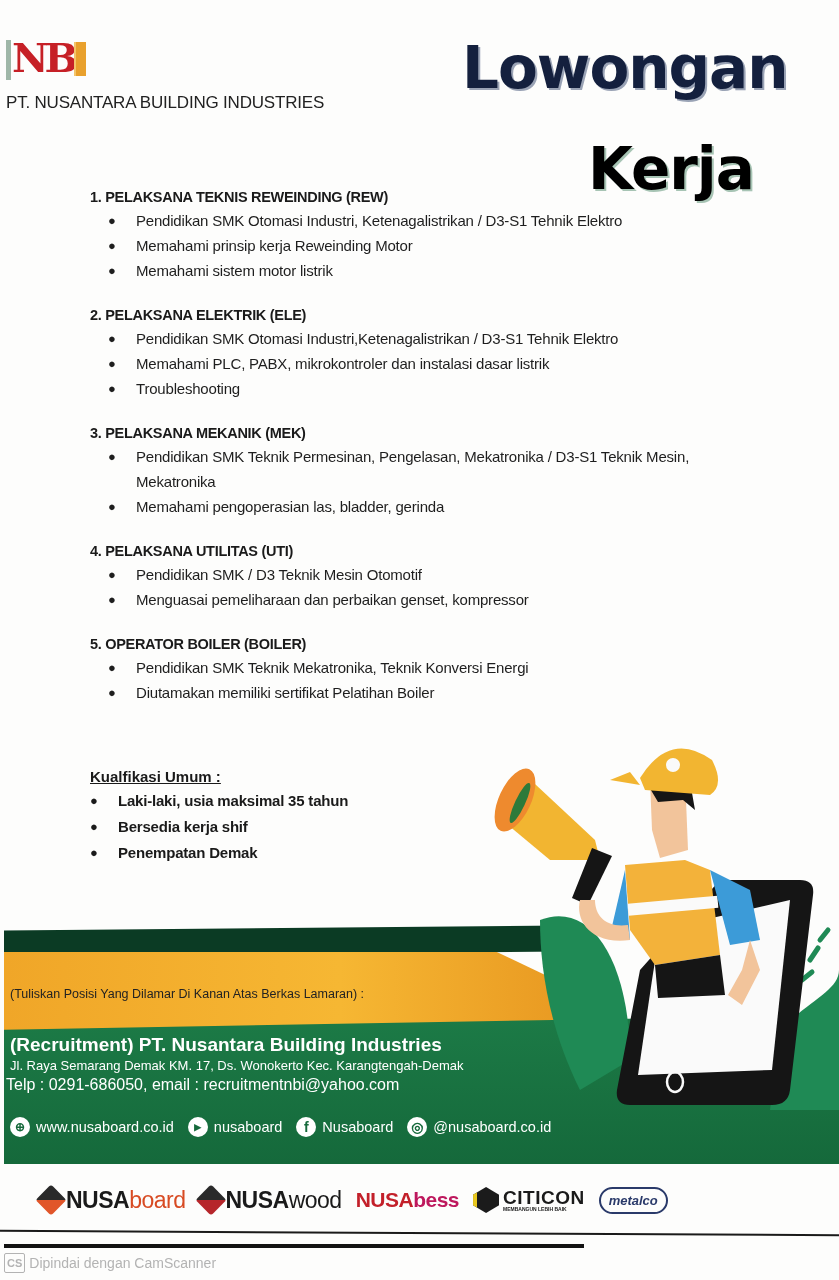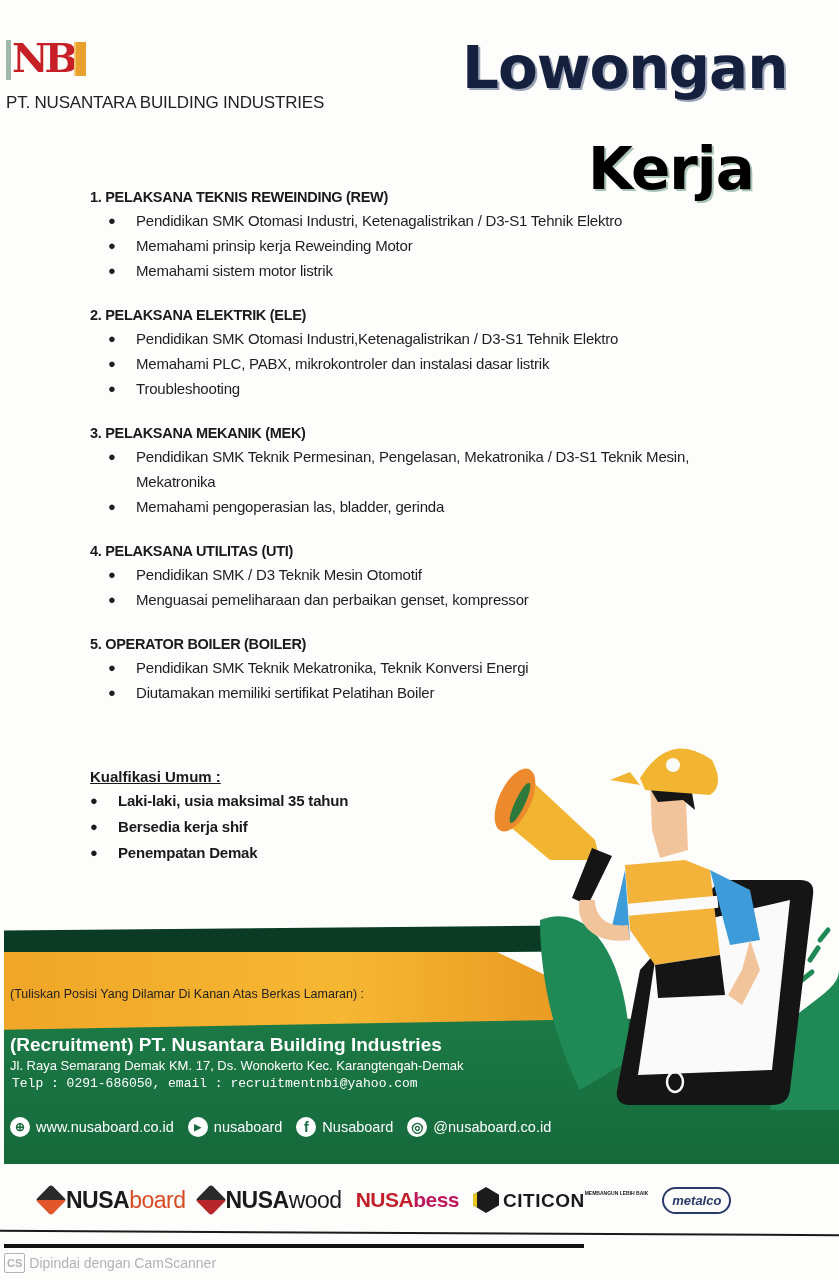--- a/index.html
+++ b/index.html
@@ -31,42 +31,42 @@
 
   .banner { position: absolute; left: 0; top: 918px; width: 839px; height: 248px; overflow: hidden; }
   .band-dark { position: absolute; left: 4px; top: 10px; width: 560px; height: 26px; background: #0b3b24; transform: skewY(-0.5deg); }
   .band-orange { position: absolute; left: 4px; top: 34px; width: 560px; height: 80px; background: linear-gradient(90deg, #f0a628 0%, #f6b733 60%, #e99a22 100%); clip-path: polygon(0 0, 88% 0, 100% 40%, 100% 100%, 0 100%); }
   .band-green { position: absolute; left: 4px; top: 100px; width: 835px; height: 146px; background: linear-gradient(180deg, #1c7a46 0%, #15693b 100%); clip-path: polygon(0 8%, 80% 0, 100% 6%, 100% 100%, 0 100%); }
 
   .apply-title { position: absolute; left: 10px; top: 46px; font-size: 17px; font-weight: bold; color: #1a1a1a; white-space: nowrap; }
   .apply-sub { position: absolute; left: 10px; top: 69px; font-size: 12.5px; color: #222; white-space: nowrap; }
   .company-name { position: absolute; left: 10px; top: 116px; font-size: 19px; font-weight: bold; color: #ffffff; white-space: nowrap; }
   .address { position: absolute; left: 10px; top: 140px; font-size: 13px; color: #ffffff; white-space: nowrap; }
-  .contact { position: absolute; left: 12px; top: 158px; font-size: 13px; color: #ffffff; white-space: nowrap; font-family: Liberation Mono, monospace; }
+  .contact { position: absolute; left: 6px; top: 158px; font-size: 16px; color: #ffffff; white-space: nowrap; }
 
   .socials { position: absolute; left: 10px; top: 199px; display: flex; gap: 14px; align-items: center; }
   .social { display: flex; align-items: center; gap: 6px; color: #ffffff; font-size: 14.5px; white-space: nowrap; }
   .social-icon { width: 20px; height: 20px; border-radius: 50%; background: #ffffff; color: #15693b; display: flex; align-items: center; justify-content: center; font-size: 12px; font-weight: bold; line-height: 1; }
 
   .illustration { position: absolute; left: 480px; top: 730px; width: 359px; height: 380px; }
 
   .brands { position: absolute; left: 0; top: 1170px; width: 839px; height: 60px; display: flex; align-items: center; padding-left: 40px; gap: 14px; }
   .brand { display: flex; align-items: center; gap: 4px; white-space: nowrap; }
   .brand-mark { width: 22px; height: 22px; transform: rotate(45deg); border-radius: 3px; }
   .brand-nusaboard .brand-mark { background: linear-gradient(135deg, #2a2a2a 50%, #e1562a 50%); }
   .brand-nusawood .brand-mark { background: linear-gradient(135deg, #2a2a2a 50%, #b6262b 50%); }
   .brand-text { font-size: 23px; letter-spacing: -0.5px; }
   .brand-bold { font-weight: bold; color: #1a1a1a; }
   .brand-light { color: #1a1a1a; }
   .brand-nusaboard .brand-light { color: #d84b23; }
   .brand-nusawood .brand-light { color: #1a1a1a; }
   .brand-nusabess .brand-bold { color: #c3202a; }
   .brand-nusabess .brand-light { color: #be185d; }
   .citicon-mark { width: 26px; height: 26px; background: #1b1b1b; clip-path: polygon(50% 0, 100% 30%, 100% 70%, 50% 100%, 0 70%, 0 30%); border-left: 4px solid #e9c81f; }
-  .citicon-text { display: flex; flex-direction: row; line-height: 1; }
+  .citicon-text { display: flex; flex-direction: column; line-height: 1; }
   .citicon-name { font-weight: bold; font-size: 19px; color: #1a1a1a; letter-spacing: 0.5px; }
   .citicon-tag { font-size: 5px; font-weight: bold; color: #1a1a1a; }
   .metalco { border: 2px solid #2a3a6a; border-radius: 16px; padding: 4px 8px; font-style: italic; font-weight: bold; font-size: 13px; color: #2a3a6a; }
 
   .rule1 { position: absolute; left: 0; top: 1232px; width: 839px; height: 2px; background: #1a1a1a; transform: rotate(0.3deg); }
   .rule2 { position: absolute; left: 4px; top: 1244px; width: 580px; height: 4px; background: #121212; }
 
   .watermark { position: absolute; left: 4px; top: 1253px; display: flex; align-items: center; gap: 4px; color: #b3b3b3; font-size: 14px; }
   .cs-badge { border: 1.5px solid #b3b3b3; border-radius: 2px; font-weight: bold; font-size: 11px; padding: 1px 2px; line-height: 16px; color: #b3b3b3; }
 </style>

